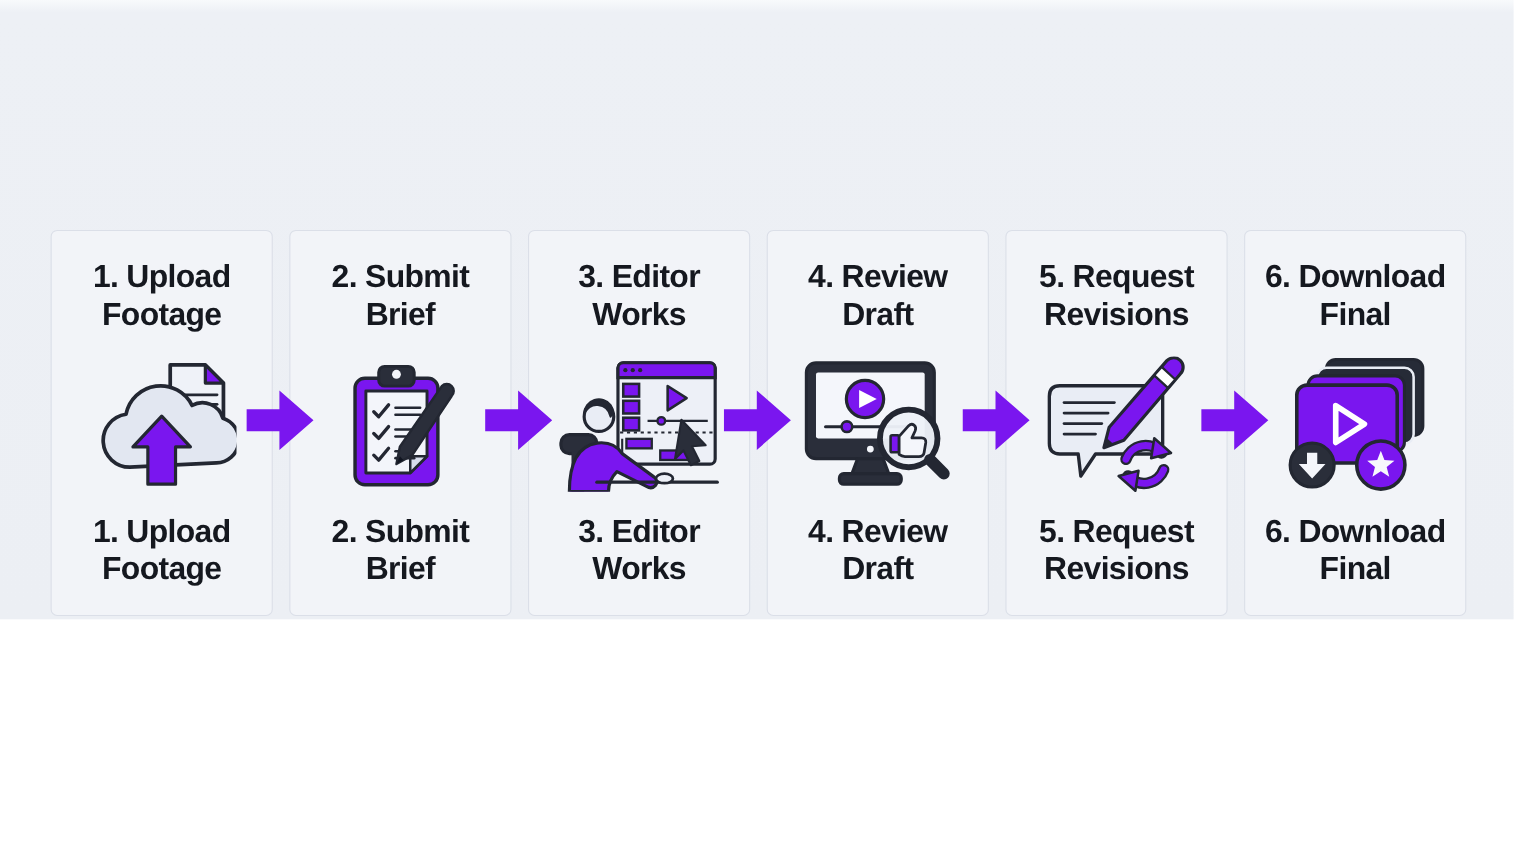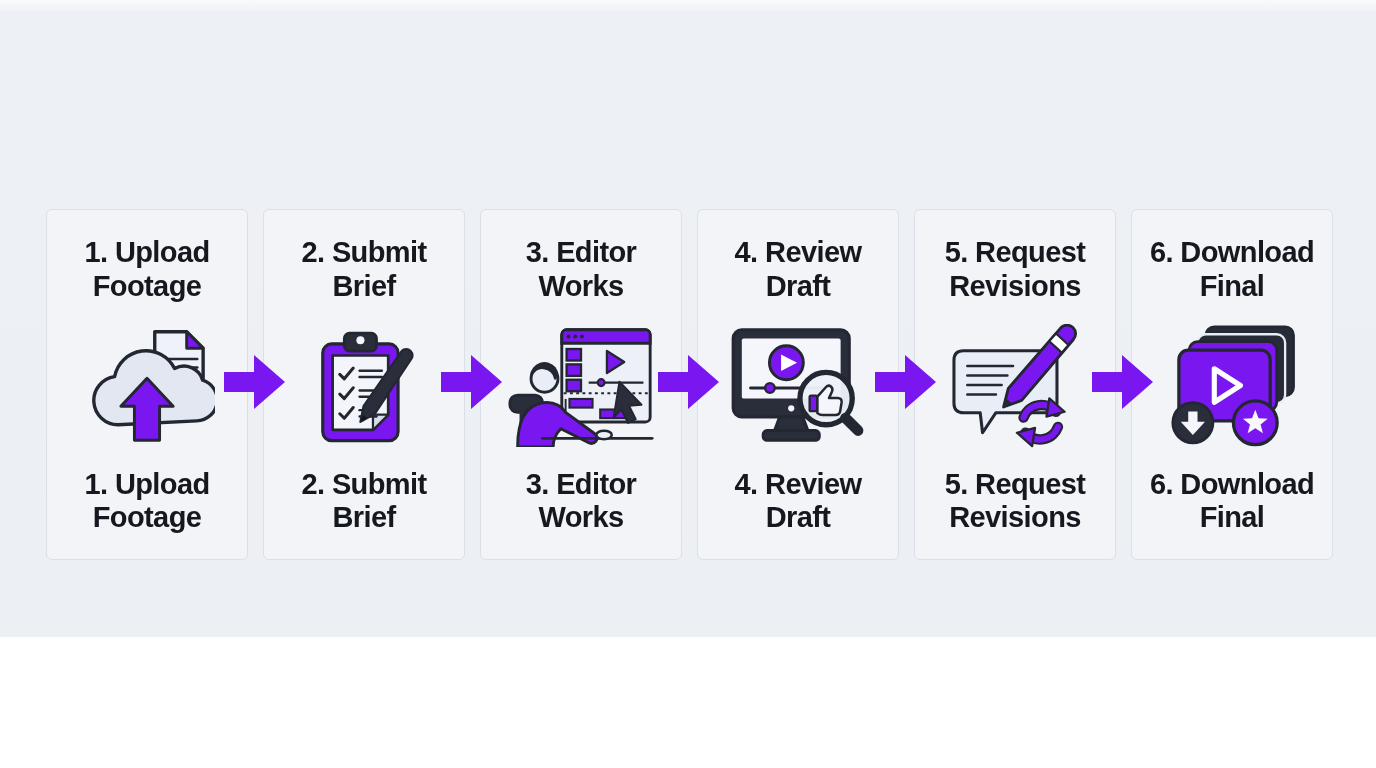--- a/index.html
+++ b/index.html
@@ -2,21 +2,21 @@
 <html><head>
 <meta charset="utf-8">
 <style>
   * { margin: 0; padding: 0; box-sizing: border-box; }
   html, body { width: 1376px; height: 768px; }
   body { font-family: "Liberation Sans", sans-serif; }
 
   .canvas {
     position: relative;
     width: 1376px;
-    height: 637px;
+    height: 563px;
     background: linear-gradient(180deg, #F8FAFC 0%, #EDF0F5 2%, #ECEFF4 100%);
     overflow: hidden;
   }
 
   .cards-row {
     position: absolute;
     left: 46px;
     top: 209px;
     display: flex;
     gap: 15px;

